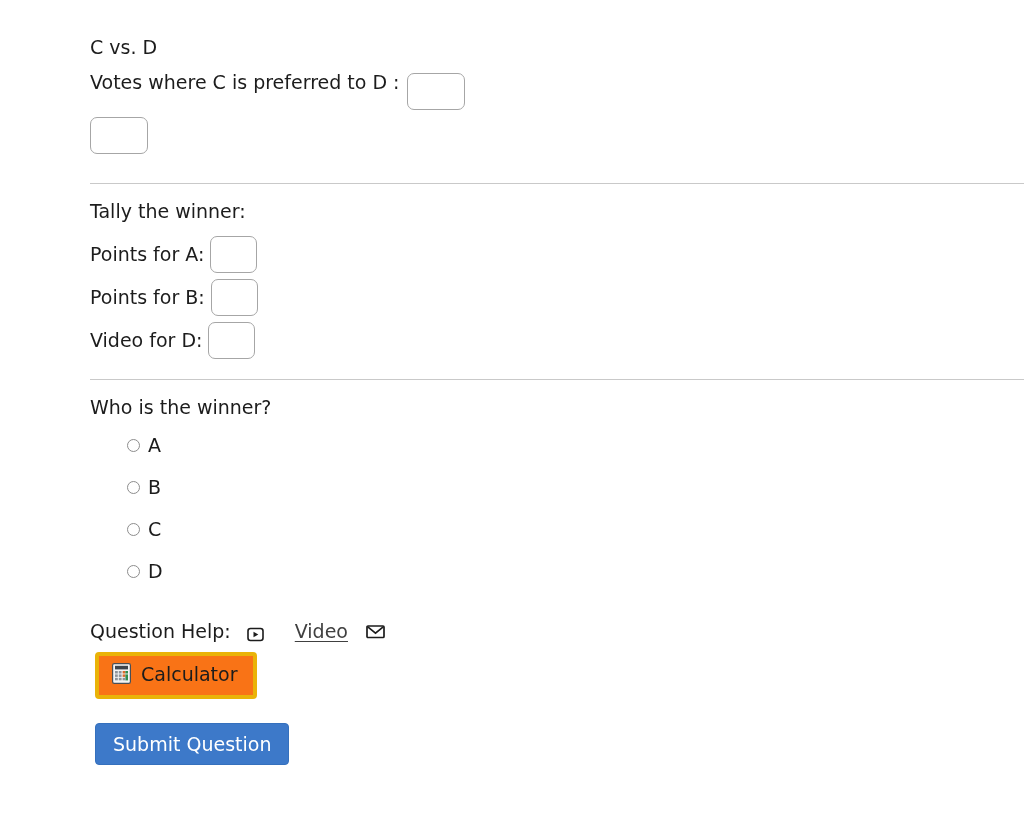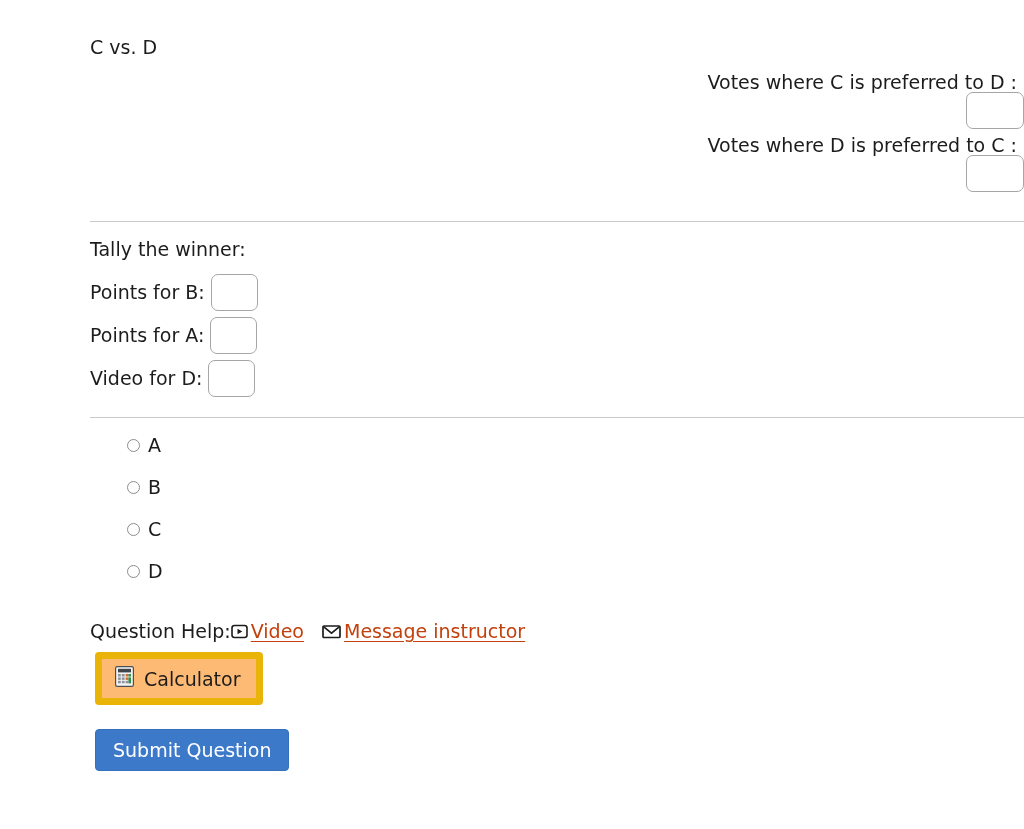--- a/index.html
+++ b/index.html
@@ -39,23 +39,22 @@
     white-space: nowrap;
   }
 
   
   .pair-heading {
     font-size: 19px;
     margin-bottom: 15px;
   }
   .pair-row {
     display: flex;
-    align-items: flex-end;
+    align-items: flex-start;
     margin-bottom: 7px;
-    flex-direction: column;
   }
   .pair-row .label { margin-right: 7px; }
 
   
   .textbox {
     width: 58px;
     height: 37px;
     border: 1px solid #a6a6a6;
     border-radius: 7px;
     background: #ffffff;
@@ -117,43 +116,44 @@
     white-space: nowrap;
   }
 
   
   .help-row {
     display: flex;
     align-items: center;
     font-size: 19px;
     margin-bottom: 10px;
   }
-  .help-label { white-space: nowrap; }
+  .help-label { margin-right: 16px; white-space: nowrap; }
   .help-link {
     display: inline-flex;
-    align-items: center;
+    align-items: flex-end;
     text-decoration: none;
-    color: #c2410c;
+    color: #404040;
     margin-right: 18px;
     white-space: nowrap;
+    gap: 28px;
   }
   .help-link .link-text {
     text-decoration: underline;
     text-underline-offset: 3px;
     font-size: 19px;
   }
   .help-link .ic { margin-right: 3px; display: inline-flex; }
 
   
   .calc-btn {
     display: inline-flex;
-    align-items: center;
+    align-items: flex-start;
     gap: 10px;
-    background: #fdba74;
-    border: 7px solid #eab308;
+    background: #f97316;
+    border: 4px solid #eab308;
     border-radius: 4px;
     padding: 7px 16px 7px 13px;
     font-family: "DejaVu Sans", "Liberation Sans", sans-serif;
     font-size: 19px;
     color: #1c1c1c;
     cursor: pointer;
     margin-left: 5px;
   }
 
   
@@ -182,59 +182,59 @@
 
     <div>
       <div class="pair-heading section-title">C vs. D</div>
 
       <div class="pair-row">
         <span class="label">Votes where C is preferred to D :</span>
         <input class="textbox" type="text" value="" style="">
       </div>
 
       <div class="pair-row">
-        <span class="label">Votes where D is preferred to C :</span>
         <input class="textbox" type="text" value="" style="">
       </div>
     </div>
 
   </div>
 
   <div class="gap-a"></div>
   <hr class="divider full">
 
   <div class="content" style="padding-top:16px;">
 
     <div>
       <div class="tally-title section-title">Tally the winner:</div>
+
+      <div class="tally-row">
+        <span class="label">Points for A:</span>
+        <input class="textbox small" type="text" value="" style="">
+      </div>
 
       <div class="tally-row">
         <span class="label">Points for B:</span>
         <input class="textbox small" type="text" value="" style="">
       </div>
 
-      <div class="tally-row">
-        <span class="label">Points for A:</span>
-        <input class="textbox small" type="text" value="" style="">
-      </div>
-
 
       <div class="tally-row">
         <span class="label">Video for D:</span>
         <input class="textbox small" type="text" value="" style="">
       </div>
     </div>
   </div>
 
   <div class="gap-c"></div>
   <hr class="divider full">
 
   <div class="content" style="padding-top:16px;">
     
     <div>
+      <div class="winner-title section-title">Who is the winner?</div>
 
       <div class="radio-list">
         <label class="radio-row">
           <span class="radio-mark"></span>
           <span class="radio-text">A</span>
         </label>
         <label class="radio-row">
           <span class="radio-mark"></span>
           <span class="radio-text">B</span>
         </label>
@@ -265,21 +265,20 @@
         <span class="link-text">Video</span>
       </a>
 
       <a class="help-link" href="#">
         <span class="ic">
           <svg width="19" height="15" viewBox="0 0 19 15">
             <rect x="1" y="2" width="17" height="11.5" rx="1" ry="1" fill="#ffffff" stroke="#1c1c1c" stroke-width="1.7"></rect>
             <polyline points="1.8,2.9 9.5,9.2 17.2,2.9" fill="none" stroke="#1c1c1c" stroke-width="1.7"></polyline>
           </svg>
         </span>
-        <span class="link-text">Message instructor</span>
       </a>
     </div>
 
     
     <button class="calc-btn" type="button">
       <span>
         <svg width="19" height="21" viewBox="0 0 19 21">
           <rect x="0.6" y="0.6" width="17.8" height="19.8" rx="1.6" ry="1.6" fill="#f4f4f4" stroke="#4a4f55" stroke-width="1.2"></rect>
           <rect x="3" y="2.8" width="13" height="3.6" fill="#3f454c"></rect>
           <rect x="3" y="8" width="2.8" height="2.5" fill="#8d939a"></rect>

